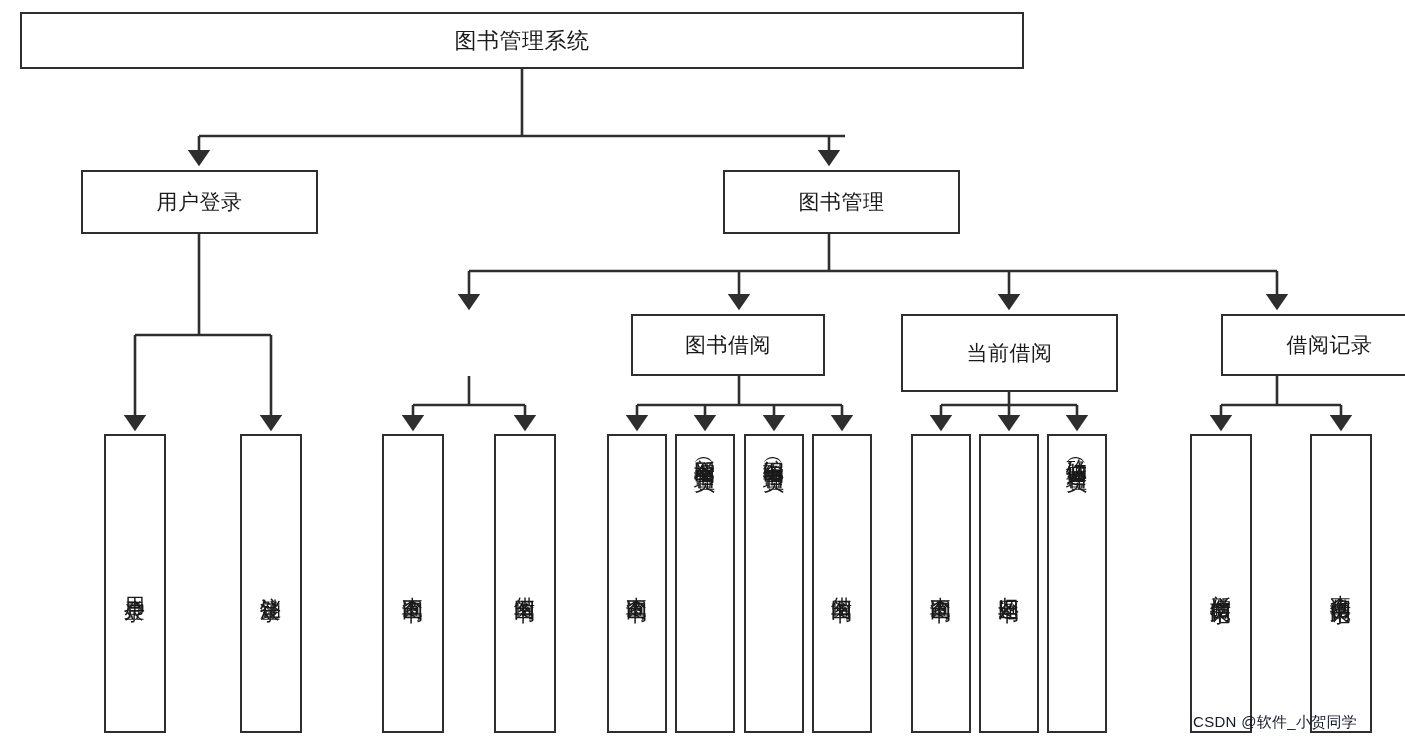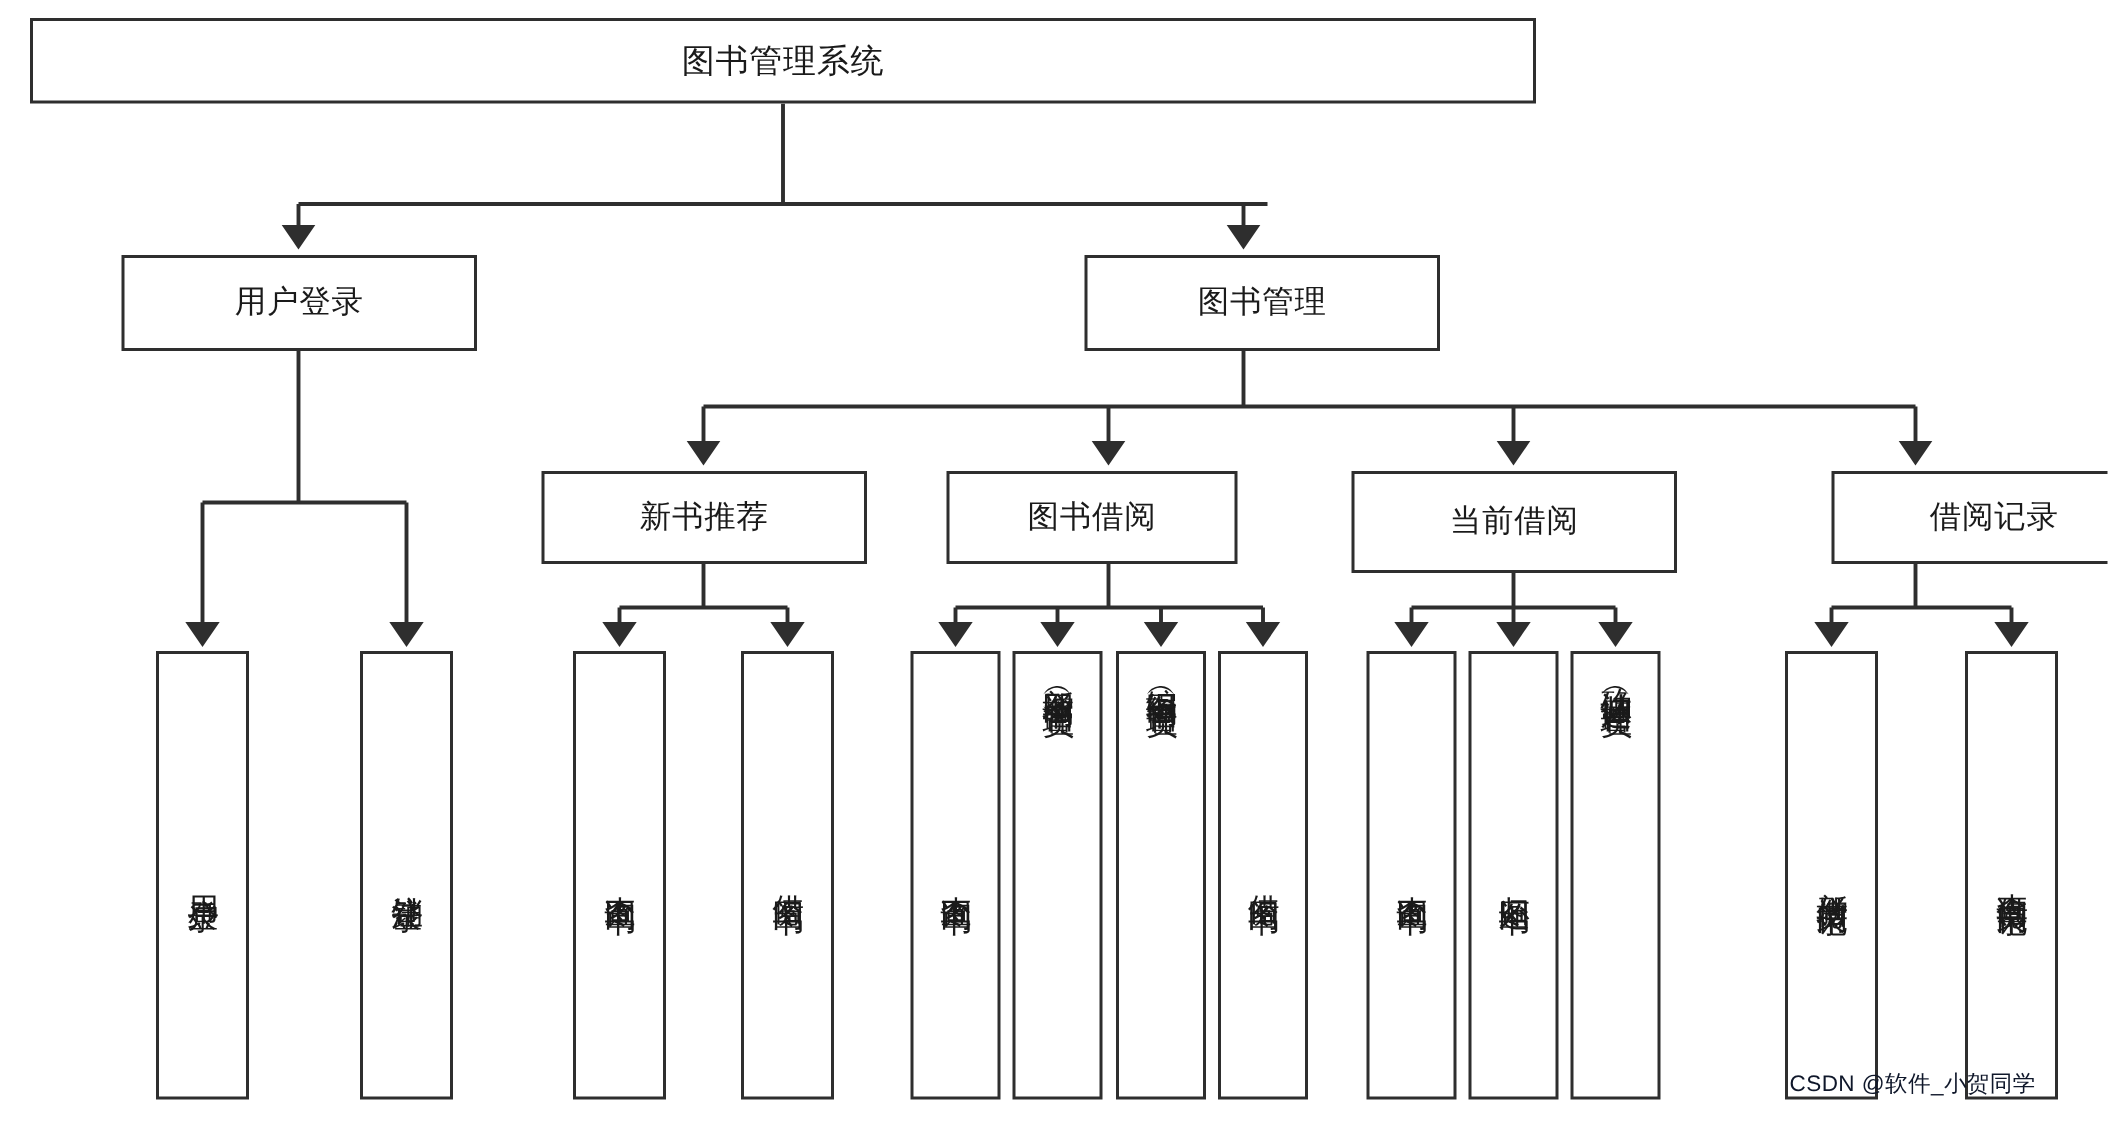--- a/index.html
+++ b/index.html
@@ -135,27 +135,24 @@
     <span class="label">图书管理系统</span>
   </div>
 
   <div class="node horiz" style="left:81px; top:170px; width:237px; height:64px;">
     <span class="label">用户登录</span>
   </div>
   <div class="node horiz" style="left:711px; top:170px; width:237px; height:64px;margin-left:12px;">
     <span class="label">图书管理</span>
   </div>
 
-  <div class="node horiz" style="left:361px; top:314px; width:217px; height:62px;">
-    <span class="label">新书推荐</span>
-  </div>
   <div class="node horiz" style="left:631px; top:314px; width:194px; height:62px;">
     <span class="label">图书借阅</span>
   </div>
-  <div class="node horiz" style="left:901px; top:314px; width:217px; height:68px;">
+  <div class="node horiz" style="left:901px; top:314px; width:217px; height:78px;">
     <span class="label">当前借阅</span>
   </div>
   <div class="node horiz" style="left:1221px; top:314px; width:217px; height:62px;">
     <span class="label">借阅记录</span>
   </div>
 
   <div class="node vert centered" style="left:104px; top:434px; width:62px; height:299px;">
     <span class="label">用户登录</span>
   </div>
   <div class="node vert centered" style="left:240px; top:434px; width:62px; height:299px;">

